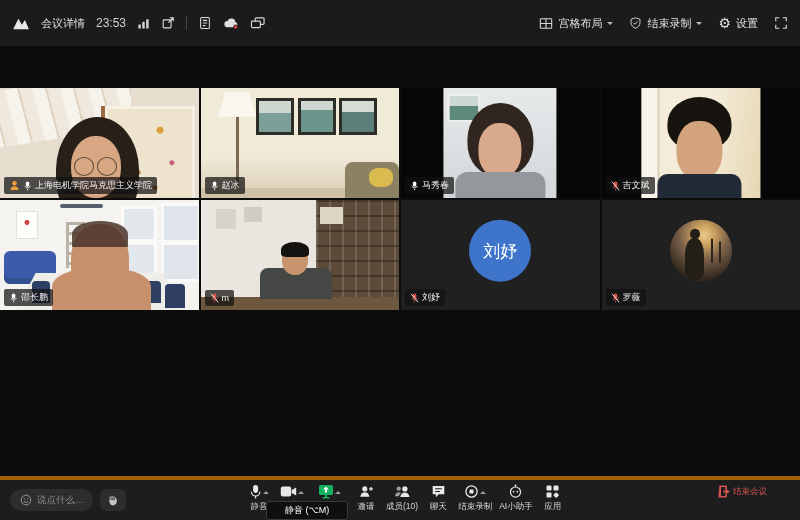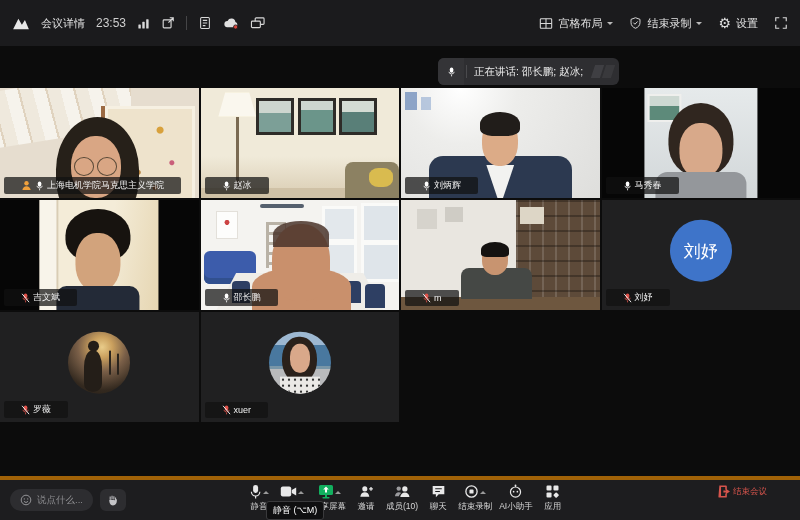--- a/index.html
+++ b/index.html
@@ -29,42 +29,42 @@
   
   #grid{position:absolute;top:42px;left:0;width:800px;display:grid;
         grid-template-columns:repeat(4,1fr);grid-auto-rows:110px;gap:2px;}
   .tile{position:relative;background:#202021;overflow:hidden;}
   .tile.boxed{background:#060606;}
   .vid{position:absolute;top:0;bottom:0;overflow:hidden;}
   .vid.full{left:0;right:0;}
   .vid.pb{left:50%;transform:translateX(-50%);width:60%;}
   .tile.speaking{outline:2px solid #2fae62;outline-offset:-2px;}
   .nlabel{position:absolute;left:4px;bottom:4px;display:flex;align-items:center;gap:3px;
-          background:rgba(16,16,16,.72);padding:2px 17px;border-radius:2px;z-index:5;}
+          background:rgba(16,16,16,.72);padding:2px 5px;border-radius:2px;z-index:5;}
   .nlabel .nm{font-size:9px;color:#f0f0f0;white-space:nowrap;}
   .micS{width:9px;height:12px;flex:0 0 auto;}
   .micS.on{color:#fff;} .micS.off{color:#e0524a;}
   .hostS{width:11px;height:11px;flex:0 0 auto;color:#efa03c;}
   .ava{position:absolute;left:50%;top:50%;transform:translate(-50%,-57%);width:62px;height:62px;
        border-radius:50%;overflow:hidden;}
   .ava-text{display:flex;align-items:center;justify-content:center;width:100%;height:100%;
             color:#fff;font-size:17px;}
   
   #toolbar{position:absolute;left:0;right:0;bottom:0;height:40px;background:#1d1d1f;border-top:4px solid #a16207;}
   #chatgrp{position:absolute;left:10px;top:9px;display:flex;gap:7px;align-items:center;}
   #chatpill{height:22px;border-radius:12px;background:#2d2d30;display:flex;align-items:center;
             gap:5px;padding:0 10px;color:#8f8f92;font-size:9.5px;}
   #emojibtn{height:22px;width:26px;border-radius:6px;background:#2d2d30;display:flex;align-items:center;justify-content:center;}
   #centerbtns{position:absolute;left:246px;top:3px;display:flex;gap:7px;align-items:flex-start;}
   .tbtn{display:flex;flex-direction:column;align-items:center;gap:1px;min-width:26px;cursor:default;}
   .tbtn .irow{height:17px;display:flex;align-items:center;gap:1px;}
   .tbtn .lbl{font-size:8.5px;color:#d6d6d6;white-space:nowrap;}
   .chev-up{width:0;height:0;border:3px solid transparent;border-bottom-color:#9a9a9a;margin-bottom:2px;}
   #tooltip{position:absolute;left:266px;top:501px;background:#0f0f10;border:1px solid #3a3a3c;border-radius:3px;
-           padding:2px 6px;font-size:9px;color:#fff;z-index:20;white-space:nowrap;}
+           padding:2px 18px;font-size:9px;color:#fff;z-index:20;white-space:nowrap;}
   #endgrp{position:absolute;left:717px;top:4px;width:52px;display:flex;flex-direction:row;align-items:center;gap:1px;}
   #endgrp .lbl{font-size:8.5px;color:#d5544c;white-space:nowrap;}
   svg{display:block;}
 </style>
 </head>
 <body>
 
 <div id="app">
 
   <div id="topbar">
@@ -135,35 +135,20 @@
       <span>
         <svg width="14" height="14" viewBox="0 0 16 16" fill="none" stroke="#d9d9d9" stroke-width="1.3">
             <path d="M6 2H2v4M10 2h4v4M6 14H2v-4M10 14h4v-4"></path>
           </svg>
       </span>
     </div>
   </div>
 
   <div id="stage">
 
-    <div id="speakpill">
-      <span class="micbox">
-        <svg class="micS on" viewBox="0 0 12 14">
-            <rect x="3.8" y="1" width="4.6" height="7" rx="2.3" fill="currentColor"></rect>
-            <path d="M2.5 6.8a3.7 3.7 0 0 0 7.2 0" fill="none" stroke="currentColor" stroke-width="1.1"></path>
-            <line x1="6.1" y1="10.6" x2="6.1" y2="12.8" stroke="currentColor" stroke-width="1.1"></line>
-          </svg>
-      </span>
-      <span class="sep"></span>
-      <span class="txt"><span>正在讲话:</span>&nbsp;<span>邵长鹏; 赵冰;</span></span>
-      <span class="wm">
-          <i></i>
-          <i></i>
-        </span>
-    </div>
 
     <div id="grid">
 
       <div class="tile">
         <div class="vid full" style="background:#e6ddcf;">
           <div class="abs" style="left:-4%;top:-6%;width:70%;height:52%;background:repeating-linear-gradient(76deg,#f6f3ec 0 12px,#e0d3bf 12px 14px,#efe9dd 14px 26px);transform:skewY(-9deg);"></div>
           <div class="abs" style="right:2%;top:16%;width:42%;height:88%;background:#eee3cc;border:3px solid #f6f0e2;box-shadow:-4px 0 0 #9b6a43;background-image:radial-gradient(circle at 22% 30%,#c1763f 2px,transparent 3px),radial-gradient(circle at 62% 22%,#d8a13c 3px,transparent 4px),radial-gradient(circle at 76% 56%,#c95f7a 2px,transparent 3px),radial-gradient(circle at 36% 66%,#b5813c 2px,transparent 3px),radial-gradient(circle at 56% 82%,#c1763f 2px,transparent 3px);"></div>
           <div class="abs" style="left:28%;top:26%;width:42%;height:96%;background:#262019;border-radius:50% 50% 40% 40%;"></div>
           <div class="abs" style="left:36%;top:44%;width:25%;height:56%;background:#d9a684;border-radius:48%;"></div>
           <div class="abs" style="left:37.5%;top:63%;width:9%;height:15%;border:1px solid #5a4a38;border-radius:50%;"></div>
@@ -197,38 +182,20 @@
         <div class="nlabel">
           <svg class="micS on" viewBox="0 0 12 14">
               <rect x="3.8" y="1" width="4.6" height="7" rx="2.3" fill="currentColor"></rect>
               <path d="M2.5 6.8a3.7 3.7 0 0 0 7.2 0" fill="none" stroke="currentColor" stroke-width="1.1"></path>
               <line x1="6.1" y1="10.6" x2="6.1" y2="12.8" stroke="currentColor" stroke-width="1.1"></line>
             </svg>
           <span class="nm">赵冰</span>
         </div>
       </div>
 
-      <div class="tile">
-        <div class="vid full" style="background:radial-gradient(circle at 30% 0%,#ffffff 0,#ededeb 32%,#dededc 100%);">
-          <div class="abs" style="left:2%;top:4%;width:6%;height:16%;background:#7491bd;opacity:.8;"></div>
-          <div class="abs" style="left:10%;top:8%;width:5%;height:12%;background:#9db3d4;opacity:.7;"></div>
-          <div class="abs" style="left:14%;bottom:-4%;width:72%;height:42%;background:#2c3950;border-radius:14px 14px 0 0;"></div>
-          <div class="abs" style="left:43%;bottom:0;width:14%;height:30%;background:#f2f2f0;clip-path:polygon(0 0,100% 0,60% 100%,40% 100%);"></div>
-          <div class="abs" style="left:41%;top:27%;width:18%;height:44%;background:#dcab87;border-radius:46%;"></div>
-          <div class="abs" style="left:40%;top:22%;width:20%;height:22%;background:#211d1a;border-radius:50% 50% 30% 30%;"></div>
-        </div>
-        <div class="nlabel">
-          <svg class="micS on" viewBox="0 0 12 14">
-              <rect x="3.8" y="1" width="4.6" height="7" rx="2.3" fill="currentColor"></rect>
-              <path d="M2.5 6.8a3.7 3.7 0 0 0 7.2 0" fill="none" stroke="currentColor" stroke-width="1.1"></path>
-              <line x1="6.1" y1="10.6" x2="6.1" y2="12.8" stroke="currentColor" stroke-width="1.1"></line>
-            </svg>
-          <span class="nm">刘炳辉</span>
-        </div>
-      </div>
 
       <div class="tile boxed">
         <div class="vid pb" style="width:57%;background:linear-gradient(#e6eaeb,#d2d7d9);">
           <div class="abs" style="left:3%;top:5%;width:26%;height:22%;background:linear-gradient(#cdd8d2 40%,#5d8a7a 40%);border:2px solid #efefed;"></div>
           <div class="abs" style="left:21%;top:14%;width:58%;height:66%;background:#30261f;border-radius:50% 50% 44% 44%;"></div>
           <div class="abs" style="left:31%;top:32%;width:38%;height:50%;background:#d8a98a;border-radius:46%;"></div>
           <div class="abs" style="left:10%;bottom:0;width:80%;height:24%;background:#94979b;border-radius:12px 12px 0 0;"></div>
         </div>
         <div class="nlabel">
           <svg class="micS on" viewBox="0 0 12 14">
@@ -336,36 +303,20 @@
               <rect x="3.8" y="1" width="4.6" height="7" rx="2.3" fill="currentColor"></rect>
               <path d="M2.5 6.8a3.7 3.7 0 0 0 7.2 0" fill="none" stroke="currentColor" stroke-width="1.1"></path>
               <line x1="6.1" y1="10.6" x2="6.1" y2="12.8" stroke="currentColor" stroke-width="1.1"></line>
               <line x1="1.4" y1="1.4" x2="10.8" y2="12.6" stroke="#fff" stroke-width="1.2"></line>
             </svg>
           <span class="nm">罗薇</span>
         </div>
       </div>
 
 
-      <div class="tile">
-        <div class="ava" style="background:linear-gradient(#9db8d2 0 22%,#49789f 22% 55%,#7996a8 55% 60%,#b9babc 60% 100%);">
-          <div class="abs" style="left:22%;top:8%;width:56%;height:74%;background:#2a211b;border-radius:48%;"></div>
-          <div class="abs" style="left:34%;top:20%;width:32%;height:46%;background:#d9a88a;border-radius:46%;"></div>
-          <div class="abs" style="left:18%;top:72%;width:64%;height:30%;background:#ebe9e6;background-image:radial-gradient(circle,#333 1px,transparent 1.6px);background-size:6px 6px;"></div>
-        </div>
-        <div class="nlabel">
-          <svg class="micS off" viewBox="0 0 12 14">
-              <rect x="3.8" y="1" width="4.6" height="7" rx="2.3" fill="currentColor"></rect>
-              <path d="M2.5 6.8a3.7 3.7 0 0 0 7.2 0" fill="none" stroke="currentColor" stroke-width="1.1"></path>
-              <line x1="6.1" y1="10.6" x2="6.1" y2="12.8" stroke="currentColor" stroke-width="1.1"></line>
-              <line x1="1.4" y1="1.4" x2="10.8" y2="12.6" stroke="#fff" stroke-width="1.2"></line>
-            </svg>
-          <span class="nm">xuer</span>
-        </div>
-      </div>
 
     </div>
   </div>
 
   <div id="toolbar">
 
     <div id="chatgrp">
       <div id="chatpill">
         <svg width="12" height="12" viewBox="0 0 14 14" fill="none" stroke="#9a9a9d" stroke-width="1.1">
             <circle cx="7" cy="7" r="5.6"></circle>

